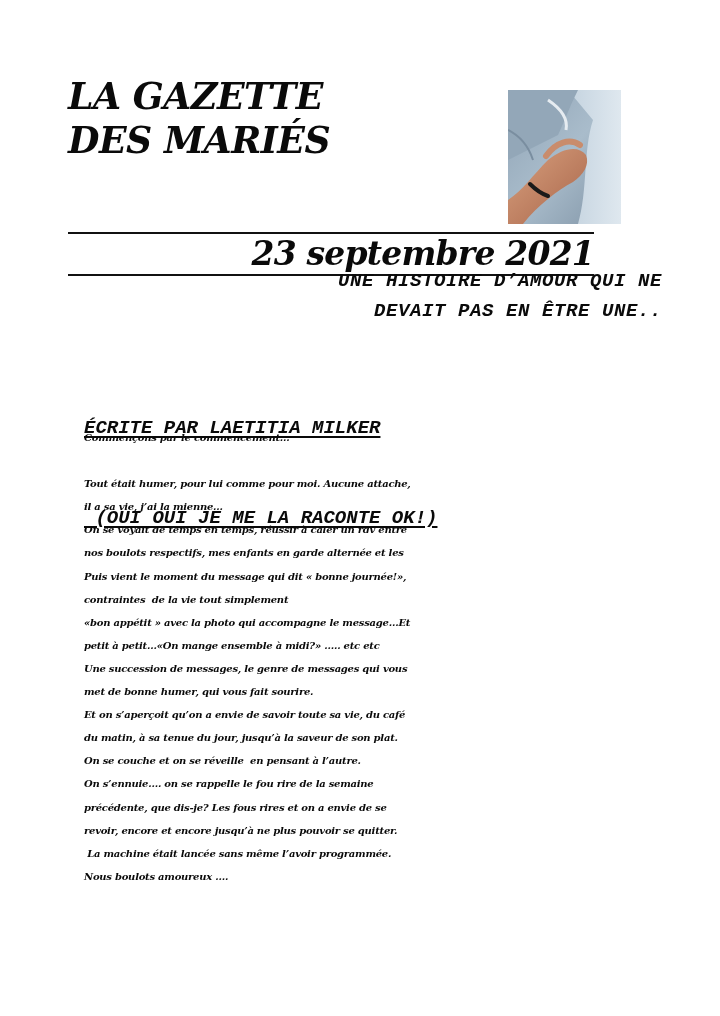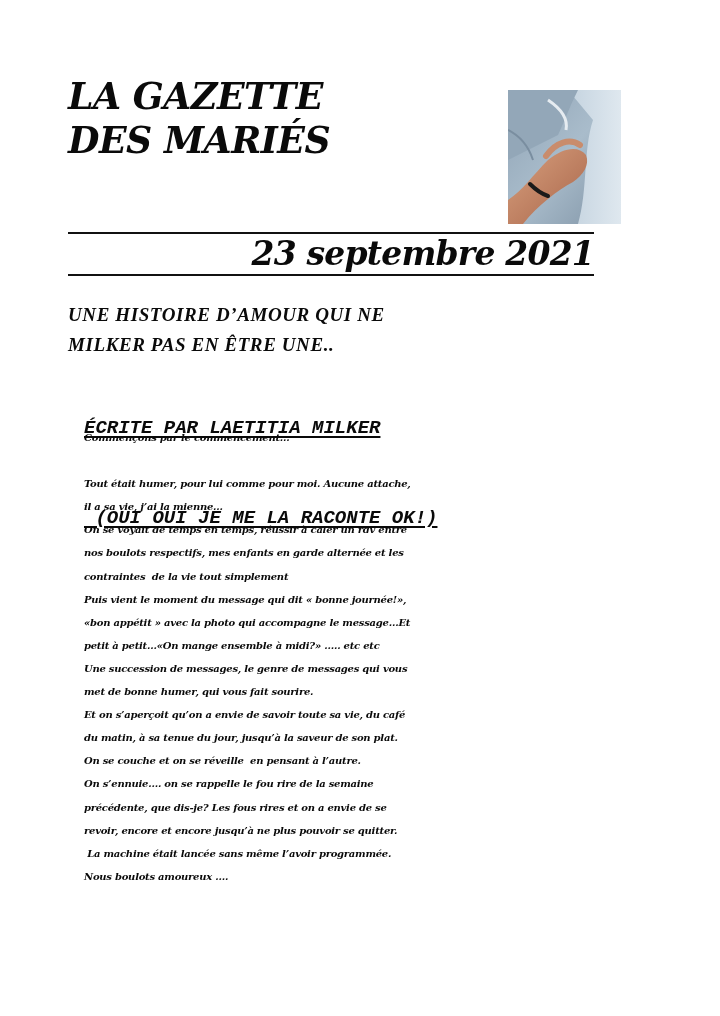--- a/index.html
+++ b/index.html
@@ -58,23 +58,23 @@
       font-style: italic;
       font-size: 33px;
       line-height: 40px;
       letter-spacing: -0.8px;
       white-space: nowrap;
     }
     .headline {
       position: absolute;
       left: 68px;
       width: 594px;
-      top: 300px;
-      text-align: left;
-      font-family: Liberation Serif, serif;
+      top: 266px;
+      text-align: right;
+      font-family: Liberation Mono, monospace;
       font-weight: bold;
       font-style: italic;
       font-size: 19px;
       line-height: 30px;
       letter-spacing: 0.6px;
       white-space: nowrap;
     }
     .byline {
       position: absolute;
       left: 84px;
@@ -145,37 +145,37 @@
     <path d="M0 40 C10 45 20 55 25 70" stroke="#7a8ea0" stroke-width="2" fill="none"></path>
   </svg>
 </div>
 
 <div class="rule top"></div>
 <div class="date">23 septembre 2021</div>
 <div class="rule bottom"></div>
 
 <div class="headline">
   <div>UNE HISTOIRE D’AMOUR QUI NE</div>
-  <div>MILKER PAS EN ÊTRE UNE..</div>
+  <div>DEVAIT PAS EN ÊTRE UNE..</div>
 </div>
 
 <div class="byline">
   <span>ÉCRITE PAR LAETITIA MILKER</span>
   <span> (OUI OUI JE ME LA RACONTE OK!)</span>
 </div>
 
 <div class="body-text">
   <span class="line">Commençons par le commencement…</span>
   <span class="line"></span>
   <span class="line">Tout était humer, pour lui comme pour moi. Aucune attache,</span>
   <span class="line">il a sa vie, j’ai la mienne…</span>
   <span class="line">On se voyait de temps en temps, réussir à caler un rdv entre</span>
   <span class="line">nos boulots respectifs, mes enfants en garde alternée et les</span>
+  <span class="line">Puis vient le moment du message qui dit « bonne journée!»,</span>
   <span class="line">contraintes  de la vie tout simplement</span>
-  <span class="line">Puis vient le moment du message qui dit « bonne journée!»,</span>
   <span class="line">«bon appétit » avec la photo qui accompagne le message…Et</span>
   <span class="line">petit à petit…«On mange ensemble à midi?» ….. etc etc</span>
   <span class="line">Une succession de messages, le genre de messages qui vous</span>
   <span class="line">met de bonne humer, qui vous fait sourire.</span>
   <span class="line">Et on s’aperçoit qu’on a envie de savoir toute sa vie, du café</span>
   <span class="line">du matin, à sa tenue du jour, jusqu’à la saveur de son plat.</span>
   <span class="line">On se couche et on se réveille  en pensant à l’autre.</span>
   <span class="line">On s’ennuie…. on se rappelle le fou rire de la semaine</span>
   <span class="line">précédente, que dis-je? Les fous rires et on a envie de se</span>
   <span class="line">revoir, encore et encore jusqu’à ne plus pouvoir se quitter.</span>

